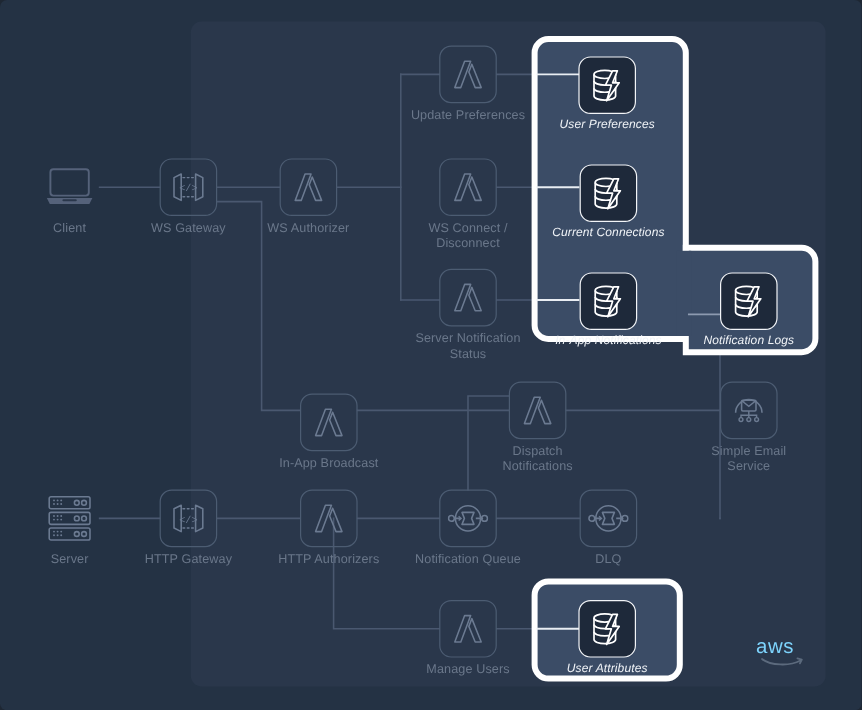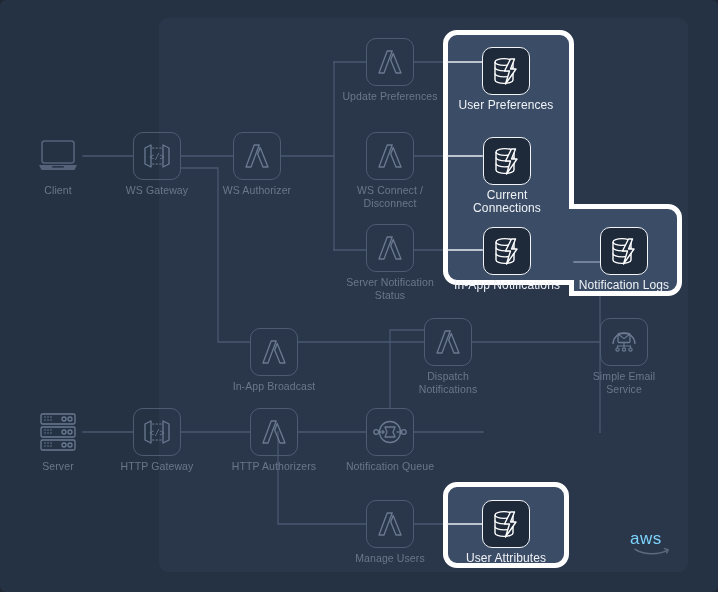--- a/index.html
+++ b/index.html
@@ -89,21 +89,22 @@
   
   .node.hl .box {
     width: 48px;
     height: 48px;
     border: 1.6px solid #f2f4f7;
     border-radius: 10px;
     background: #1e293a;
   }
   .node.hl .label {
     color: #f0f3f7;
-    font-size: 12px;
+    font-size: 10px;
+    font-style: italic;
   }
 
   
   .spotlight {
     position: absolute;
     background: #3b4c66;
     border: 5px solid #ffffff;
     box-sizing: border-box;
   }
   #spot-top {
@@ -396,20 +397,35 @@
         <circle cx="30.8" cy="15" r="2.4" fill="none" stroke="#6b7a91" stroke-width="1.3"></circle>
         <path d="M5.8,15 H10.5" stroke="#6b7a91" stroke-width="1.3"></path>
         <path d="M23.5,15 H28.2" stroke="#6b7a91" stroke-width="1.3"></path>
         <path d="M9.2,13.2 L11.2,15 L9.2,16.8" fill="none" stroke="#6b7a91" stroke-width="1.2"></path>
         <path d="M26.9,13.2 L28.9,15 L26.9,16.8" fill="none" stroke="#6b7a91" stroke-width="1.2"></path>
       </svg>
     </div>
     <div class="label">Notification Queue</div>
   </div>
 
+  <div class="node" style="left:459px; top:408px;">
+    <div class="box">
+      <svg class="ico" width="34" height="30" viewBox="0 0 34 30" xmlns="http://www.w3.org/2000/svg">
+        <circle cx="17" cy="15" r="10.5" fill="none" stroke="#6b7a91" stroke-width="1.3"></circle>
+        <path d="M12,10 L22,10 L20,15 L22,20 L12,20 L14,15 Z" fill="none" stroke="#6b7a91" stroke-width="1.3" stroke-linejoin="round"></path>
+        <circle cx="3.2" cy="15" r="2.4" fill="none" stroke="#6b7a91" stroke-width="1.3"></circle>
+        <circle cx="30.8" cy="15" r="2.4" fill="none" stroke="#6b7a91" stroke-width="1.3"></circle>
+        <path d="M5.8,15 H10.5" stroke="#6b7a91" stroke-width="1.3"></path>
+        <path d="M23.5,15 H28.2" stroke="#6b7a91" stroke-width="1.3"></path>
+        <path d="M9.2,13.2 L11.2,15 L9.2,16.8" fill="none" stroke="#6b7a91" stroke-width="1.2"></path>
+        <path d="M26.9,13.2 L28.9,15 L26.9,16.8" fill="none" stroke="#6b7a91" stroke-width="1.2"></path>
+      </svg>
+    </div>
+    <div class="label">DLQ</div>
+  </div>
 
 
   <div class="node" style="left:342px; top:500px;">
     <div class="box">
       <svg class="ico" width="30" height="30" viewBox="0 0 30 30" xmlns="http://www.w3.org/2000/svg">
         <path d="M4,26 L12.2,4 H17.2 L14.6,11 L9,26 Z" fill="none" stroke="#6b7a91" stroke-width="1.3" stroke-linejoin="round"></path>
         <path d="M15.7,13 L21,26 H26 L18.2,6.5 Z" fill="none" stroke="#6b7a91" stroke-width="1.3" stroke-linejoin="round"></path>
       </svg>
     </div>
     <div class="label">Manage Users</div>

